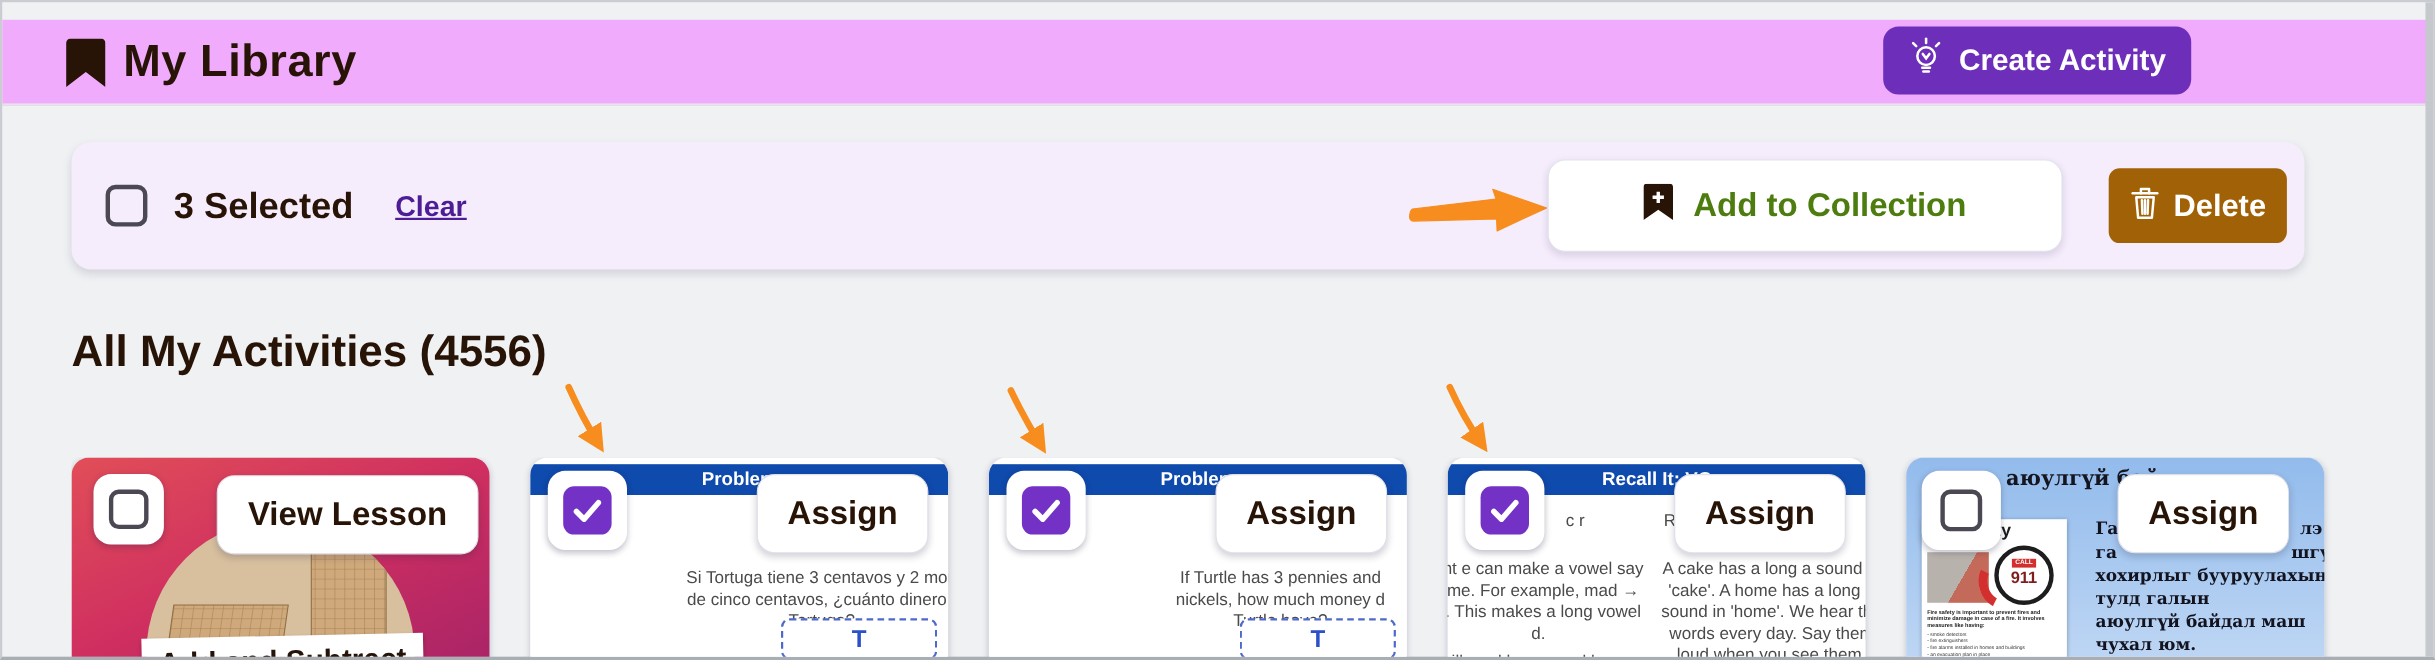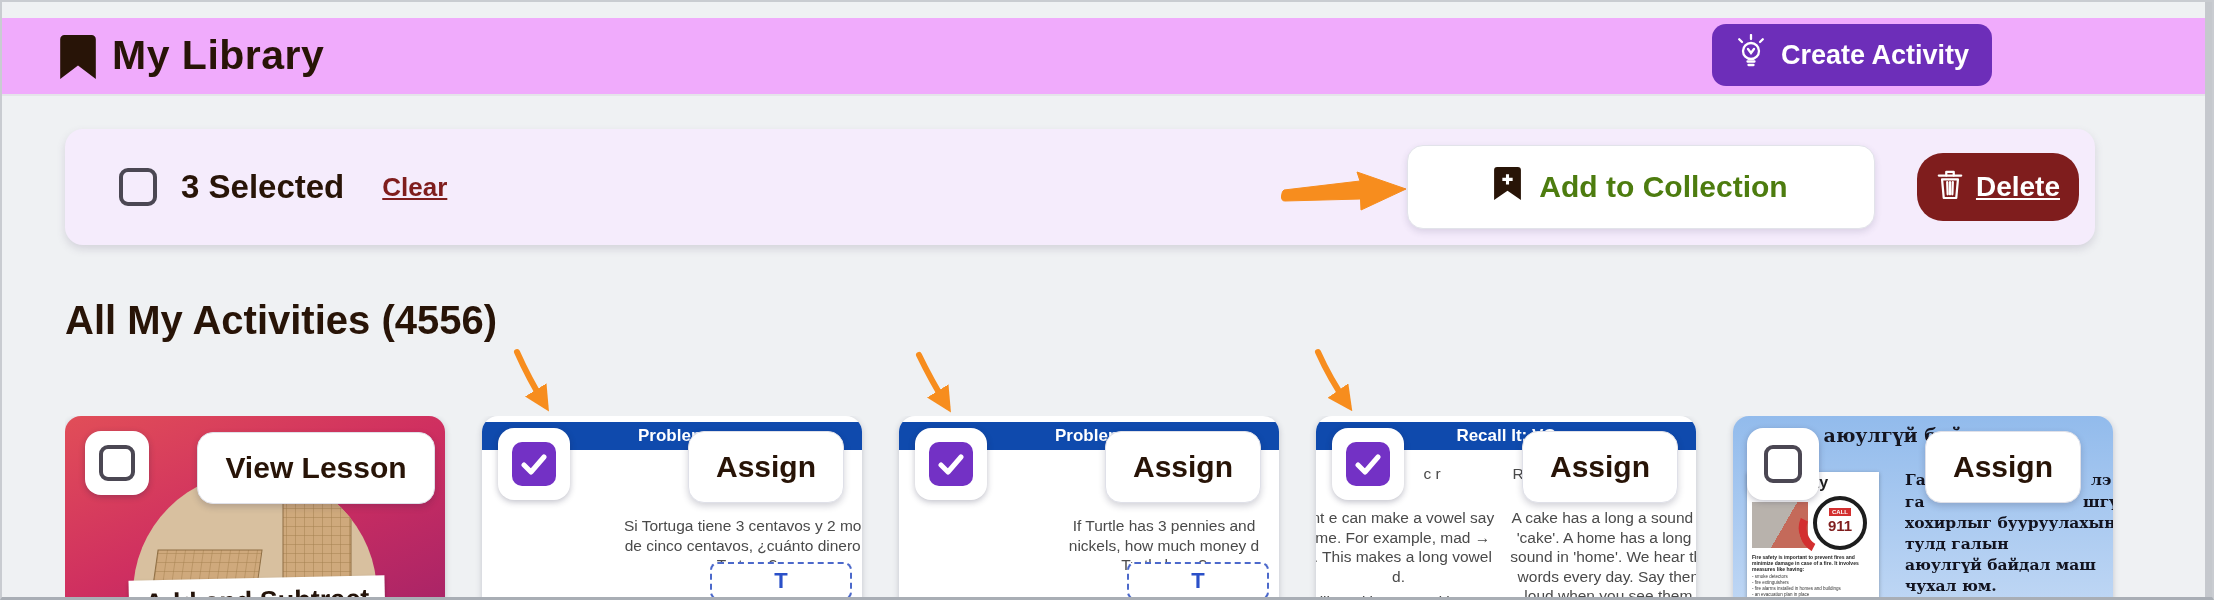--- a/index.html
+++ b/index.html
@@ -10,30 +10,30 @@
 
   
   #header { position:absolute; left:0; top:16px; width:2210px; height:78px; background:#f0abfc; border-bottom:2px solid #e4e5e9; }
   #page-title { position:absolute; left:110px; top:14px; font-size:41px; font-weight:bold; color:#281407; letter-spacing:.5px; }
   #bookmark-icon { position:absolute; left:58px; top:17px; }
   #create-btn { position:absolute; left:1710px; top:6px; width:280px; height:62px; background:#6d2eb9; border-radius:14px;
                 display:flex; align-items:center; justify-content:center; gap:14px; color:#fff; font-size:27px; font-weight:bold; cursor:pointer; }
 
   
   #selbar { position:absolute; left:63px; top:127px; width:2030px; height:116px; background:#f5ecfc; border-radius:18px;
-            box-shadow:0 4px 8px rgba(90,80,110,.18); display:flex; align-items:center; padding-left:54px; }
+            box-shadow:0 4px 8px rgba(90,80,110,.18); display:flex; align-items:center; padding-left:31px; }
   #selbar-checkbox { width:38px; height:38px; border:4px solid #4b4753; border-radius:9px; cursor:pointer; }
   #selcount { font-size:33px; font-weight:bold; color:#281407; margin-left:24px; }
-  #clear-link { font-size:26px; font-weight:bold; color:#7f1d1d; text-decoration:underline; margin-left:38px; cursor:pointer; }
+  #clear-link { font-size:26px; font-weight:bold; color:#4c1d95; text-decoration:underline; margin-left:38px; cursor:pointer; }
   #big-arrow { position:absolute; left:1215px; top:40px; }
   #add-btn { position:absolute; left:1342px; top:16px; width:468px; height:84px; background:#fff; border:1px solid #e2e3ea; border-radius:16px;
              display:flex; align-items:center; justify-content:center; gap:18px; font-size:30px; font-weight:bold; color:#4d7c0f;
              box-shadow:0 3px 7px rgba(60,50,90,.14); cursor:pointer; }
-  #delete-btn { position:absolute; left:1852px; top:24px; width:162px; height:68px; background:#7f1d1d; border-radius:26px;
-                display:flex; align-items:center; justify-content:center; gap:12px; font-size:28px; font-weight:bold; color:#fff; cursor:pointer;text-decoration:underline; }
+  #delete-btn { position:absolute; left:1852px; top:24px; width:162px; height:68px; background:#a16207; border-radius:10px;
+                display:flex; align-items:center; justify-content:center; gap:12px; font-size:28px; font-weight:bold; color:#fff; cursor:pointer; }
 
   
   #section-heading { position:absolute; left:63px; top:296px; font-size:40px; font-weight:bold; color:#281407; }
 
   
   #cards-row { position:absolute; left:63px; top:414px; width:2100px; height:186px; display:flex; gap:37px; overflow:hidden; }
   .card { flex:none; width:380px; height:232px; border-radius:16px; position:relative; overflow:hidden;
           box-shadow:0 2px 6px rgba(40,40,70,.22); background:#fff; cursor:pointer; }
   .card-lesson { background:linear-gradient(155deg,#e14e58 0%,#cf2f60 45%,#a02169 100%); }
   .card-doc { background:linear-gradient(180deg,#92bbec 0%,#c9ddf6 100%); }

